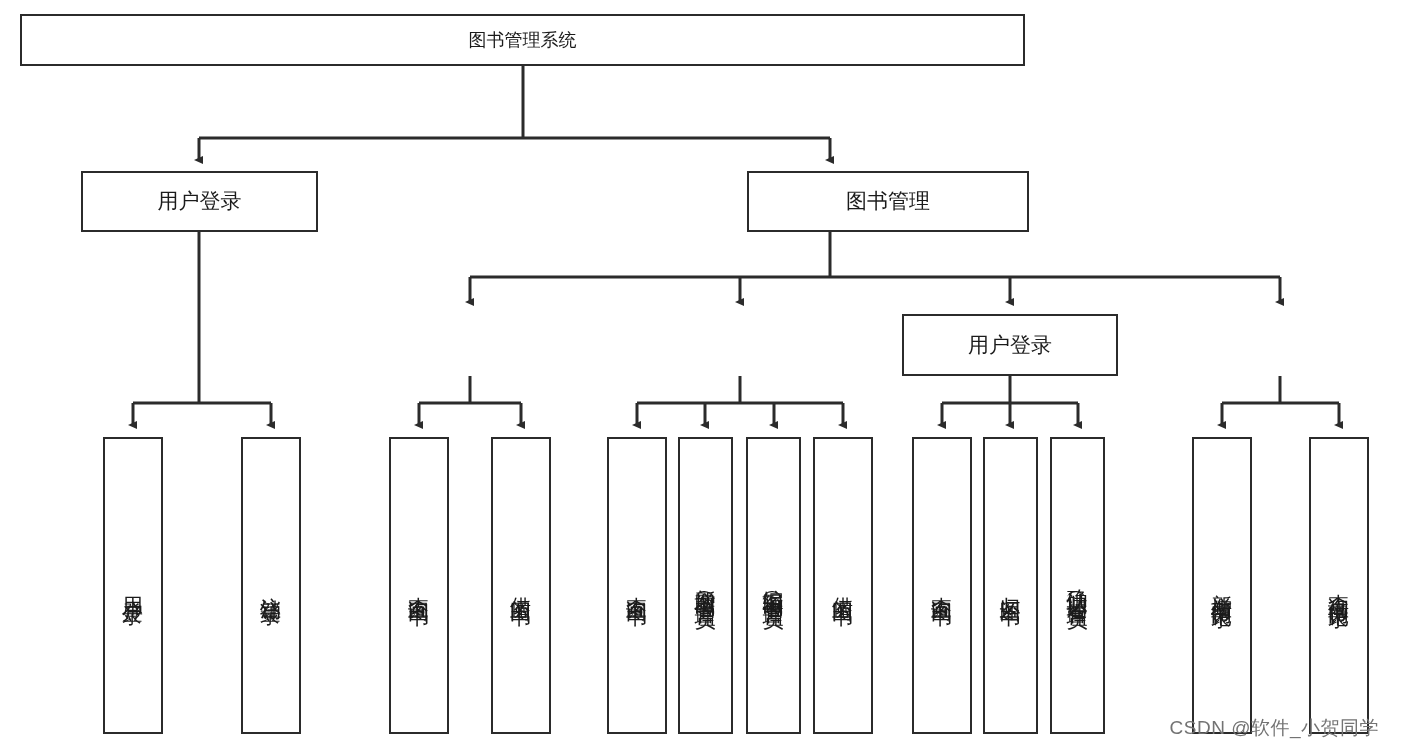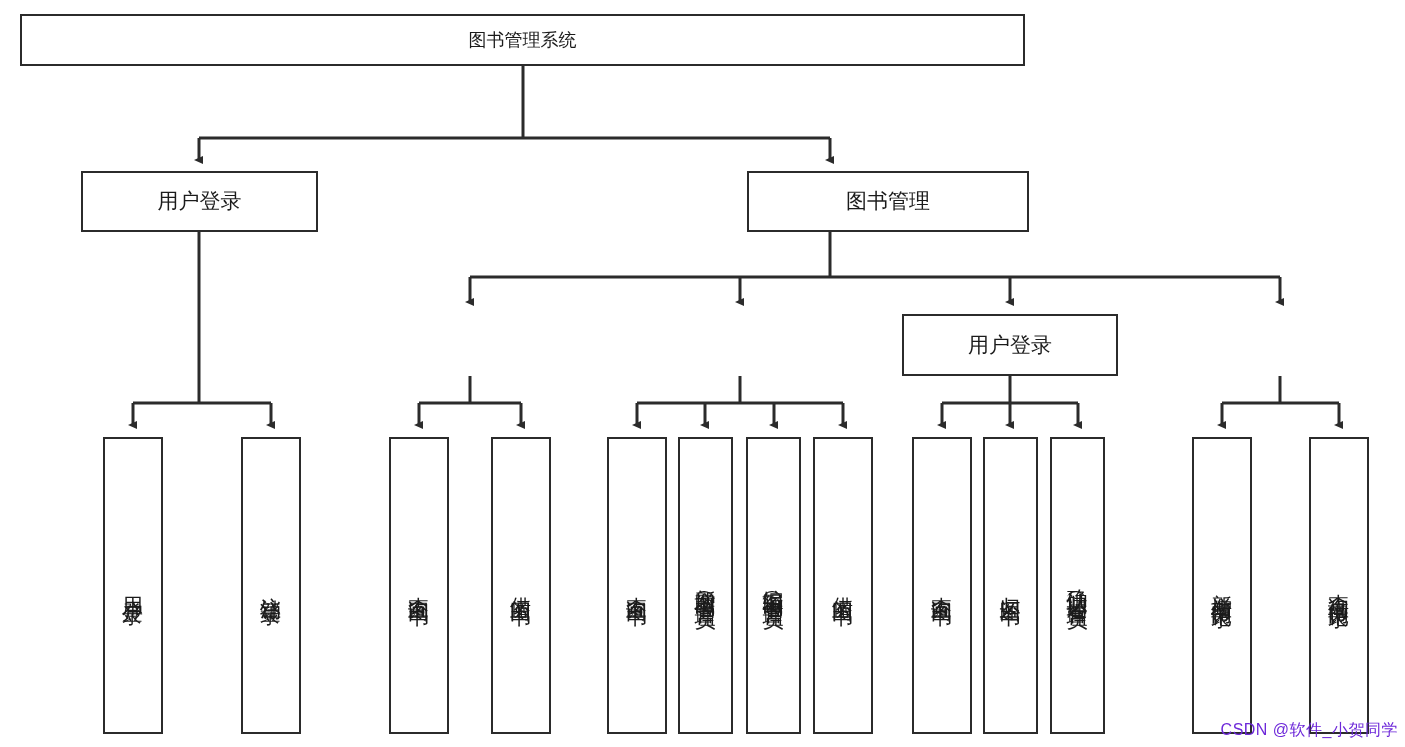--- a/index.html
+++ b/index.html
@@ -57,24 +57,24 @@
     writing-mode: vertical-rl;
     text-orientation: upright;
     font-size: 21px;
     letter-spacing: 3px;
     line-height: 1.0;
     white-space: nowrap;
     text-align: center;
   }
   .watermark {
     position: absolute;
-    right: 7px;
+    right: 26px;
     bottom: 6px;
-    font-size: 16px;
-    color: #6d28d9;
+    font-size: 19px;
+    color: #737373;
     letter-spacing: 0.5px;
     z-index: 5;
     white-space: nowrap;
   }
 </style>
 </head>
 <body>
 
 <div id="diagram-root">
 

